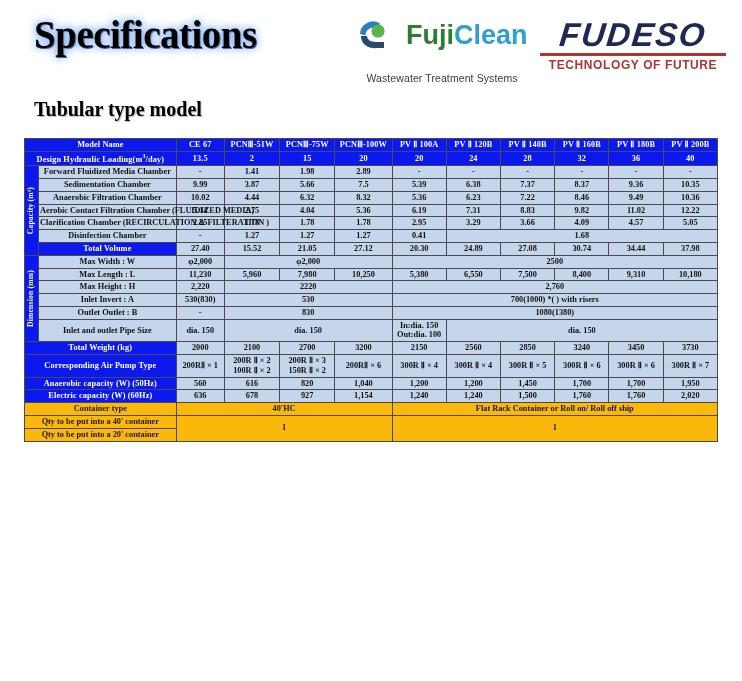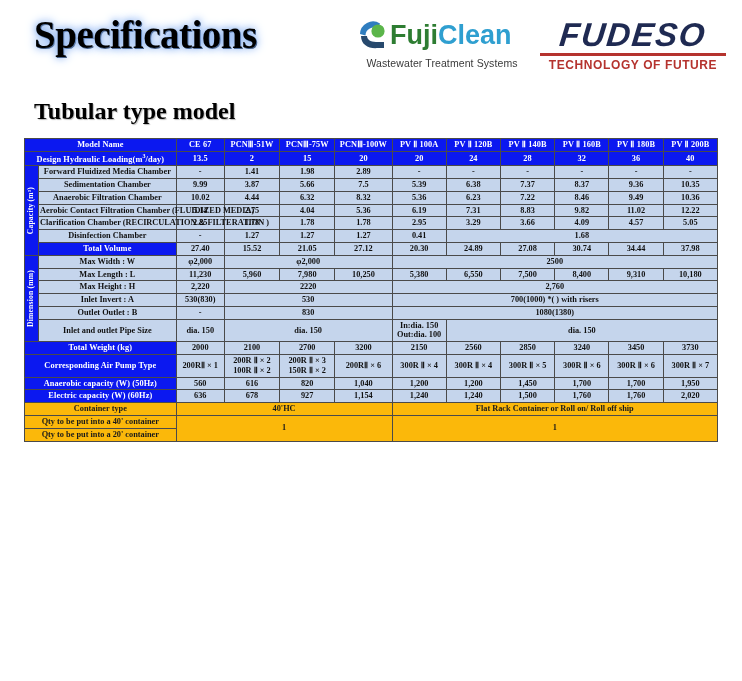--- a/index.html
+++ b/index.html
@@ -15,44 +15,44 @@
   
   .header { position: relative; height: 92px; }
   .title-main {
     position: absolute; left: 34px; top: 12px;
     font-family: "Liberation Serif", serif;
     font-weight: bold; font-size: 39px; color: #000;
     letter-spacing: -0.5px;
     text-shadow: 0 0 7px #7ea9ee, 0 0 12px #9dc0f5, 1px 1px 0 #20304a;
   }
   .logo-fuji { position: absolute; left: 356px; top: 14px; width: 172px; }
-  .fuji-row { display:flex; align-items:center; gap:0; height:42px;text-align:right; }
+  .fuji-row { display:flex; align-items:center; gap:16px; height:42px;text-align:right; }
   .fuji-mark { width: 34px; height: 34px; flex: none; }
   .fuji-word { font-family:"Liberation Sans", sans-serif; font-weight:bold; font-size:27px; line-height:1; }
   .fuji-word .f1 { color:#2e7d32; }
   .fuji-word .f2 { color:#2f9fd0; }
   .fuji-sub {
     font-family:"Liberation Sans", sans-serif; font-size:10.5px; color:#3a3a3a;
-    text-align:center; margin-top:1px; letter-spacing:0.1px;
+    text-align:center; margin-top:16px; letter-spacing:0.1px;
   }
   .logo-fudeso { position: absolute; left: 540px; top: 18px; width: 186px; text-align:center; }
   .fudeso-word {
     font-family:"Liberation Sans", sans-serif; font-style: italic; font-weight: bold;
     font-size: 33px; color:#1f2a52; letter-spacing: 1.5px; line-height: 1;
     transform: skewX(-6deg); transform-origin: left center;
   }
   .fudeso-rule { height:2.5px; background:#b5332e; margin:2px 0 2px 0; }
   .fudeso-sub {
     font-family:"Liberation Sans", sans-serif; font-weight:bold; font-size:12px;
     color:#b5332e; letter-spacing:0.6px;
   }
 
   .subtitle {
     position:absolute; left:34px; top:98px;
-    font-family:"Liberation Serif", serif; font-weight:bold; font-size:24px; color:#000;
+    font-family:"Liberation Serif", serif; font-weight:bold; font-size:20px; color:#000;
     text-shadow: 1px 1px 1px #b9b9b9;
   }
 
   
   .table-wrap { position:absolute; left:24px; top:138px; width:694px; }
   table.spec {
     border-collapse: collapse;
     width: 694px;
     table-layout: fixed;
     font-family:"Liberation Serif", serif;

